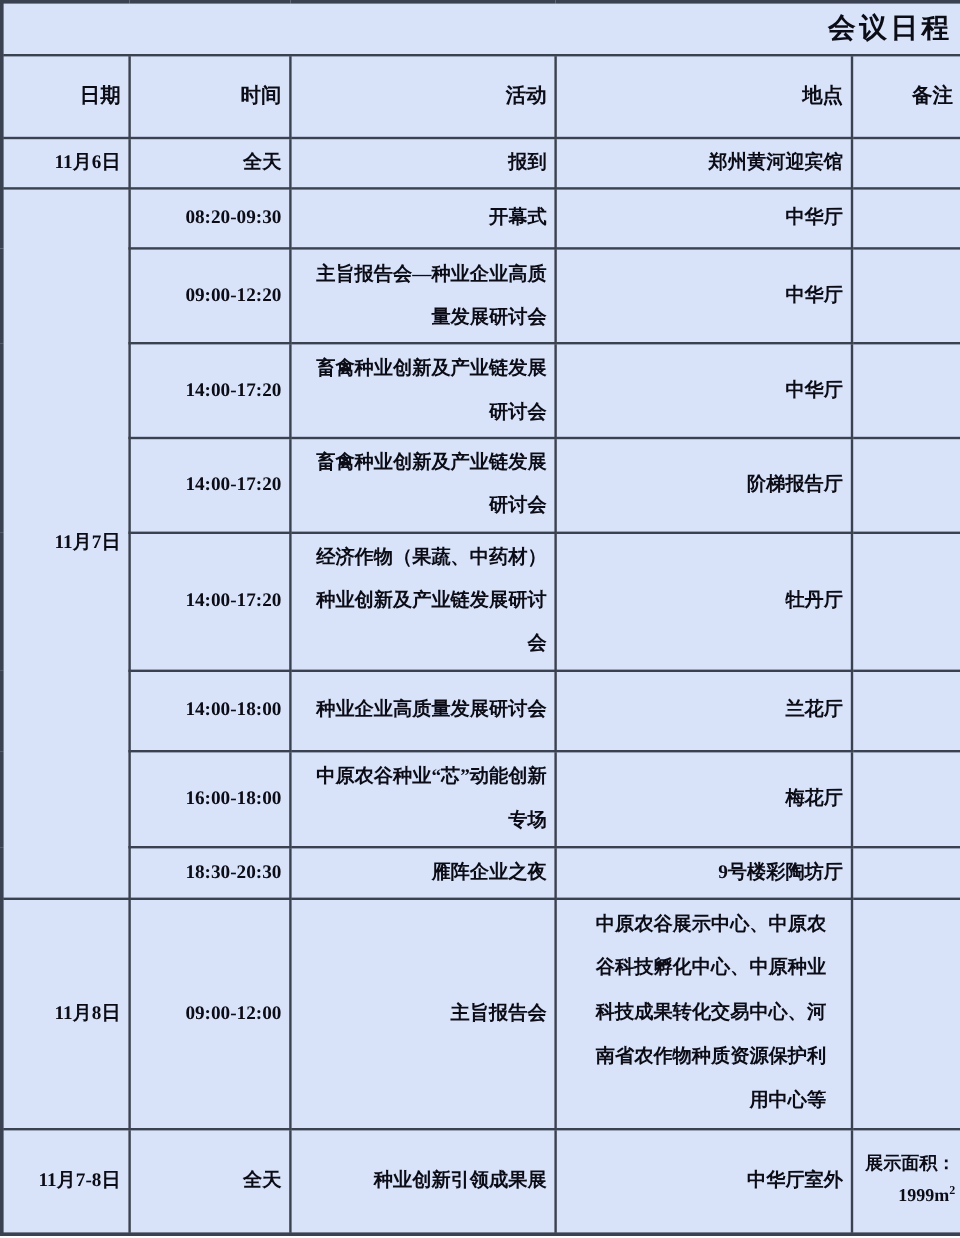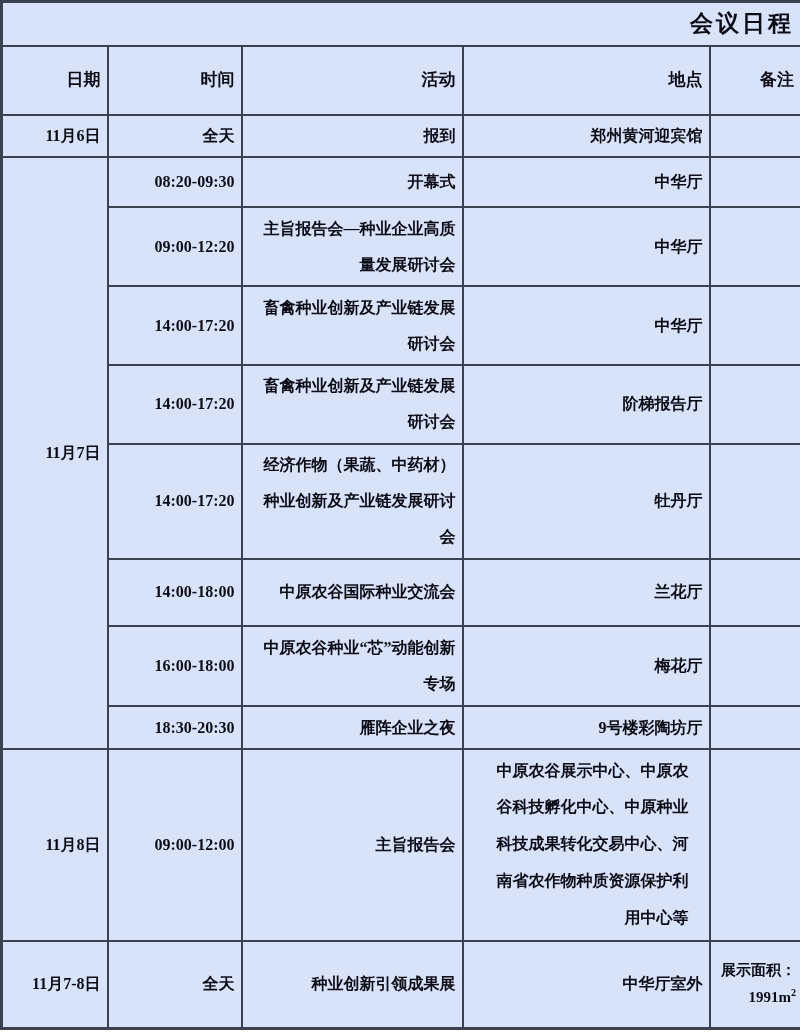--- a/index.html
+++ b/index.html
@@ -132,21 +132,21 @@
 
     <tr class="r5">
       <td>14:00-17:20</td>
       <td>经济作物（果蔬、中药材）种业创新及产业链发展研讨会</td>
       <td>牡丹厅</td>
       <td></td>
     </tr>
 
     <tr class="r6">
       <td>14:00-18:00</td>
-      <td>中原农谷国际种业交流会</td>
+      <td>种业企业高质量发展研讨会</td>
       <td>兰花厅</td>
       <td></td>
     </tr>
 
     <tr class="r7">
       <td>16:00-18:00</td>
       <td>中原农谷种业“芯”动能创新专场</td>
       <td>梅花厅</td>
       <td></td>
     </tr>
@@ -164,17 +164,17 @@
       <td>主旨报告会</td>
       <td class="loc-long">中原农谷展示中心、中原农谷科技孵化中心、中原种业科技成果转化交易中心、河南省农作物种质资源保护利用中心等</td>
       <td></td>
     </tr>
 
     <tr class="r10">
       <td>11月7-8日</td>
       <td>全天</td>
       <td>种业创新引领成果展</td>
       <td>中华厅室外</td>
-      <td class="note-cell"><span>展示面积：1991m</span><sup>2</sup></td>
+      <td class="note-cell"><span>展示面积：1999m</span><sup>2</sup></td>
     </tr>
   </tbody>
     </table>
 </div>
 
 </body></html>

